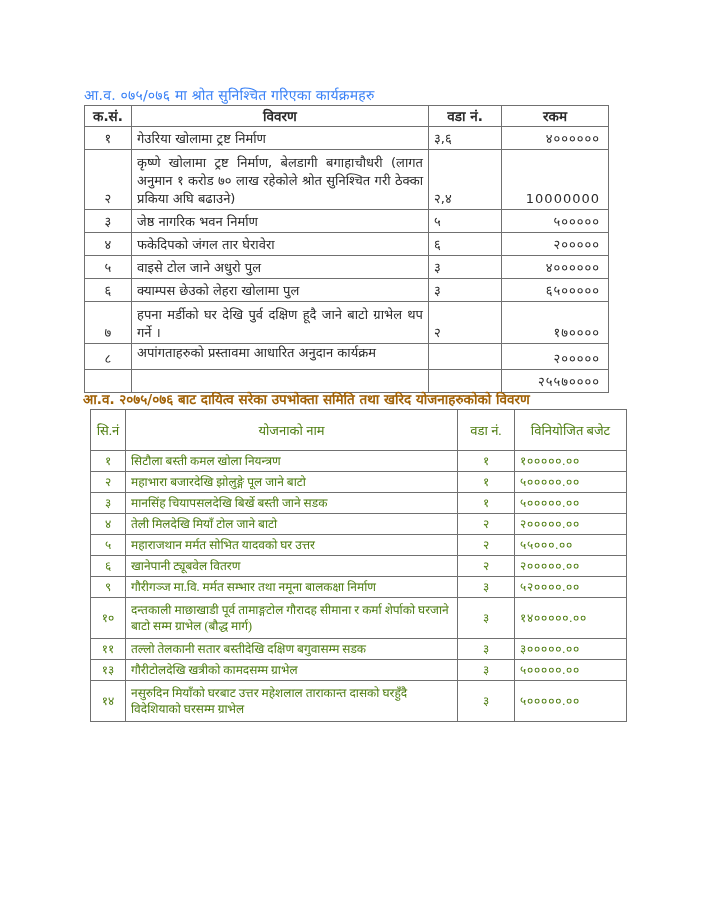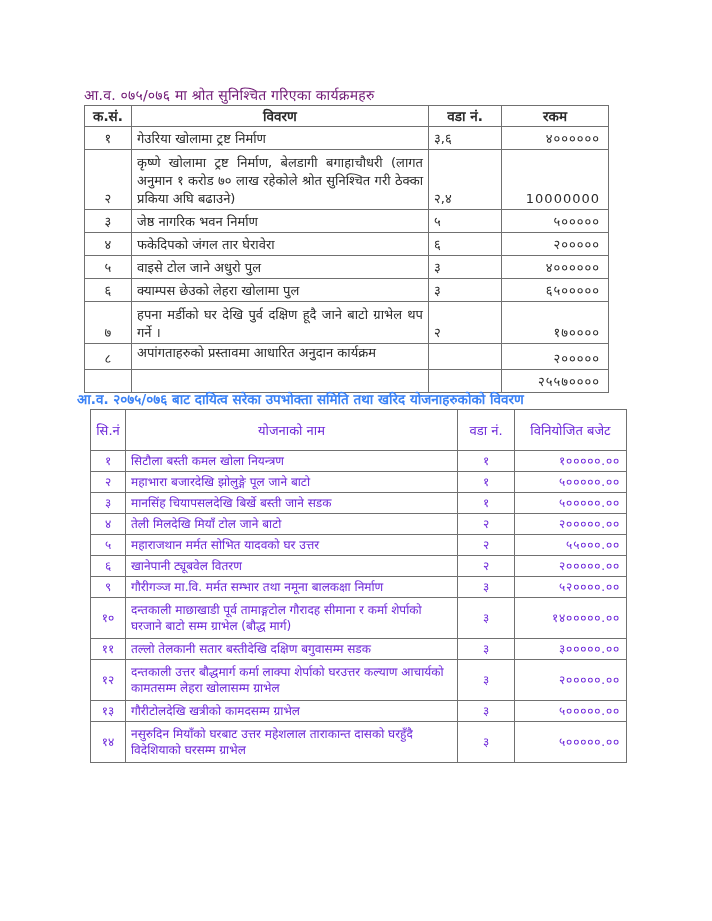--- a/index.html
+++ b/index.html
@@ -2,46 +2,46 @@
 <html><head>
   <meta charset="utf-8">
   <style>
     html, body { margin: 0; padding: 0; background: #ffffff; }
     body {
       width: 712px; height: 921px; position: relative; overflow: hidden;
       font-family: "DejaVu Sans", sans-serif; color: #2a2a2a;
     }
     .title1 {
       position: absolute; left: 84px; top: 85px;
-      font-size: 14px; color: #701a75; letter-spacing: 0.2px;
+      font-size: 14px; color: #3b82f6; letter-spacing: 0.2px;
       white-space: nowrap;
     }
     .title2 {
-      position: absolute; left: 77px; top: 390px;
-      font-size: 13.5px; font-weight: bold; color: #3b82f6;
+      position: absolute; left: 83px; top: 390px;
+      font-size: 13.5px; font-weight: bold; color: #a16207;
       white-space: nowrap;
     }
     table { border-collapse: collapse; position: absolute; table-layout: fixed; }
     td, th { border: 1px solid #707070; padding: 0 5px; font-weight: normal; }
     
     #t1 { left: 84px; top: 105px; width: 524px; font-size: 13px; color: #2a2a2a; }
     #t1 th { height: 20px; font-size: 13.5px; font-weight: bold; text-align: center; }
     #t1 td { height: 21px; line-height: 18px; vertical-align: bottom; padding-bottom: 1px; }
     #t1 td.sn { text-align: center; }
     #t1 td.ward { text-align: left; }
     #t1 td.amt { text-align: right; letter-spacing: 1px; padding-right: 8px; }
     #t1 td.desc { text-align: justify; }
     
-    #t2 { left: 90px; top: 409px; width: 536px; font-size: 12px; color: #6d28d9; }
+    #t2 { left: 90px; top: 409px; width: 536px; font-size: 12px; color: #4d7c0f; font-family: Liberation Serif, serif; }
     #t2 th { height: 40px; font-size: 13px; text-align: center; font-weight: normal; }
     #t2 td { height: 20px; line-height: 16px; }
     #t2 td.group { text-align: center; font-weight: bold; font-size: 13px; height: 22px; }
     #t2 td.sn { text-align: center; }
     #t2 td.ward { text-align: center; }
-    #t2 td.amt { text-align: right; letter-spacing: 0.8px; padding-right: 6px; margin-left: 24px; }
+    #t2 td.amt { letter-spacing: 0.8px; padding-right: 6px; margin-left: 24px; }
     #t2 tr.xtall td { height: 40px; }
   </style>
 </head>
 <body>
 
 <div class="title1">आ.व. ०७५/०७६ मा श्रोत सुनिश्चित गरिएका कार्यक्रमहरु</div>
 
 <table id="t1">
   <colgroup>
     <col style="width:47px">
@@ -180,26 +180,20 @@
       <td>दन्तकाली माछाखाडी पूर्व तामाङ्गटोल गौरादह सीमाना र कर्मा शेर्पाको घरजाने बाटो सम्म ग्राभेल (बौद्ध मार्ग)</td>
       <td class="ward">३</td>
       <td class="amt">१४०००००.००</td>
     </tr>
     <tr>
       <td class="sn">११</td>
       <td>तल्लो तेलकानी सतार बस्तीदेखि दक्षिण बगुवासम्म सडक</td>
       <td class="ward">३</td>
       <td class="amt">३०००००.००</td>
     </tr>
-    <tr class="xtall">
-      <td class="sn">१२</td>
-      <td>दन्तकाली उत्तर बौद्धमार्ग कर्मा लाक्पा शेर्पाको घरउत्तर कल्याण आचार्यको कामतसम्म लेहरा खोलासम्म ग्राभेल</td>
-      <td class="ward">३</td>
-      <td class="amt">२०००००.००</td>
-    </tr>
     <tr>
       <td class="sn">१३</td>
       <td>गौरीटोलदेखि खत्रीको कामदसम्म ग्राभेल</td>
       <td class="ward">३</td>
       <td class="amt">५०००००.००</td>
     </tr>
     <tr class="xtall">
       <td class="sn">१४</td>
       <td>नसुरुदिन मियाँको घरबाट उत्तर महेशलाल ताराकान्त दासको घरहुँदै विदेशियाको घरसम्म ग्राभेल</td>
       <td class="ward">३</td>

